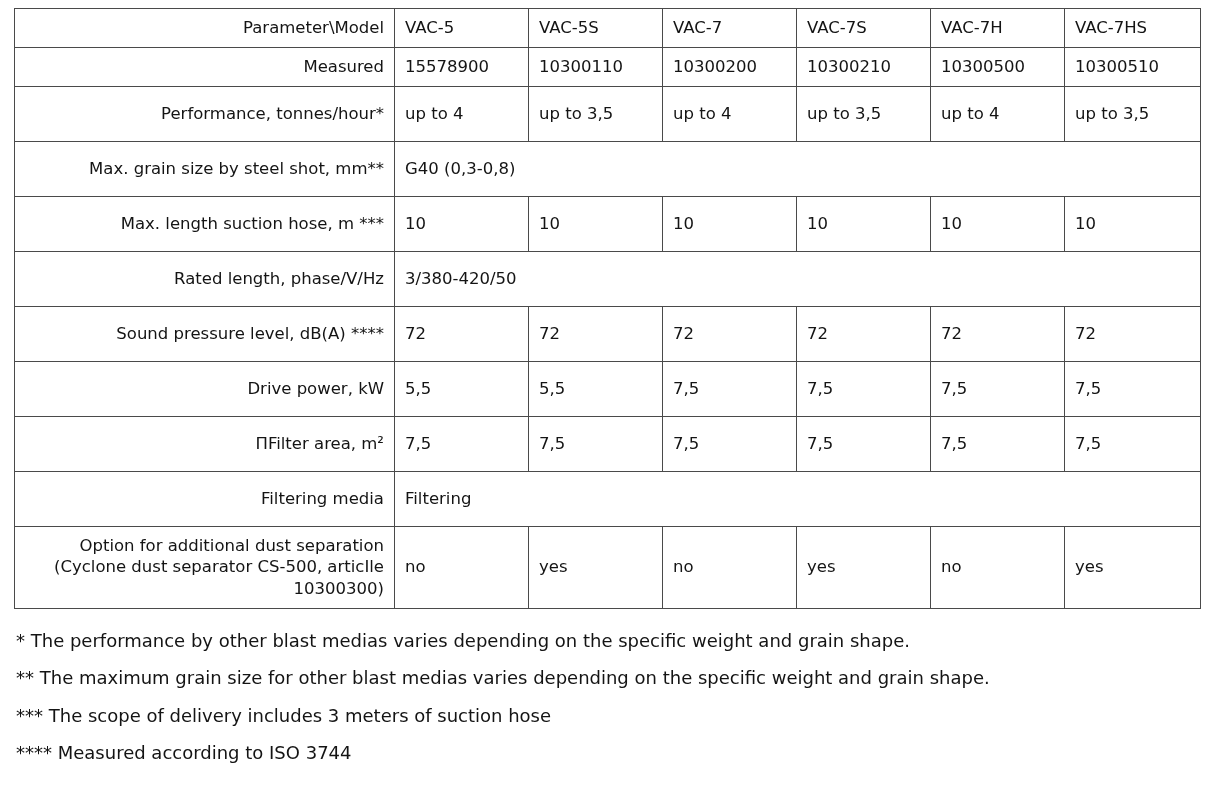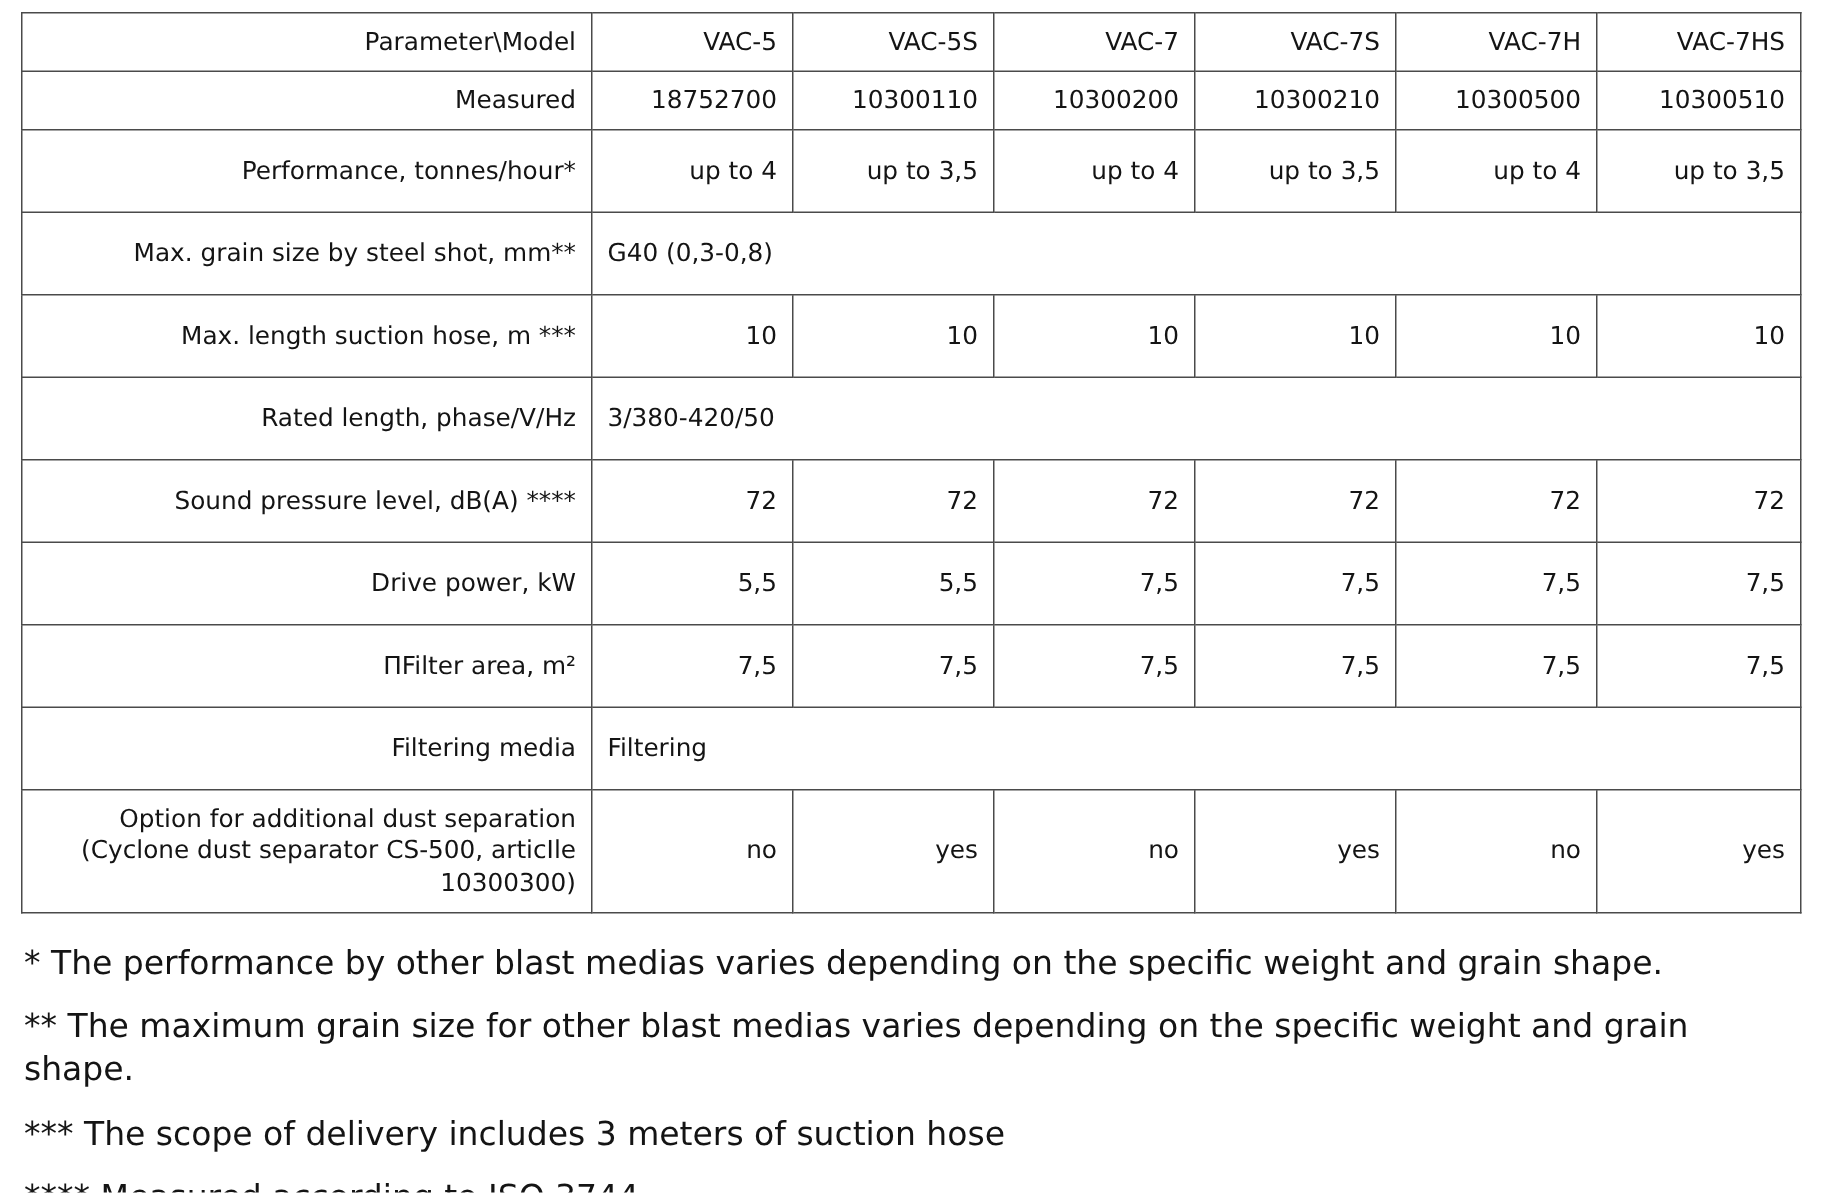--- a/index.html
+++ b/index.html
@@ -32,36 +32,36 @@
     line-height: 1.32;
     color: #141414;
     padding: 8px 10px;
     vertical-align: middle;
   }
   td.param {
     text-align: right;
     padding-left: 10px;
   }
   td.val {
-    text-align: right;
+    text-align: left;
   }
   td.span {
     text-align: left;
   }
   col.c-param { width: 380px; }
   col.c-v { width: 134px; }
   col.c-v2 { width: 136px; }
   .r-tall td { height: 38px; }
   .notes {
     margin-top: 20px;
     padding-left: 2px;
   }
   .notes p {
     margin: 0 0 14px 0;
-    font-size: 22px;
+    font-size: 18px;
     line-height: 1.3;
     color: #141414;
   }
 </style>
 </head>
 <body>
 
 <div class="page">
 
   <table class="spec-table">
@@ -80,21 +80,21 @@
         <td class="val">VAC-5</td>
         <td class="val">VAC-5S</td>
         <td class="val">VAC-7</td>
         <td class="val">VAC-7S</td>
         <td class="val">VAC-7H</td>
         <td class="val">VAC-7HS</td>
       </tr>
 
       <tr>
         <td class="param">Measured</td>
-        <td class="val">18752700</td>
+        <td class="val">15578900</td>
         <td class="val">10300110</td>
         <td class="val">10300200</td>
         <td class="val">10300210</td>
         <td class="val">10300500</td>
         <td class="val">10300510</td>
       </tr>
 
       <tr class="r-tall">
         <td class="param">Performance, tonnes/hour*</td>
         <td class="val">up to 4</td>

